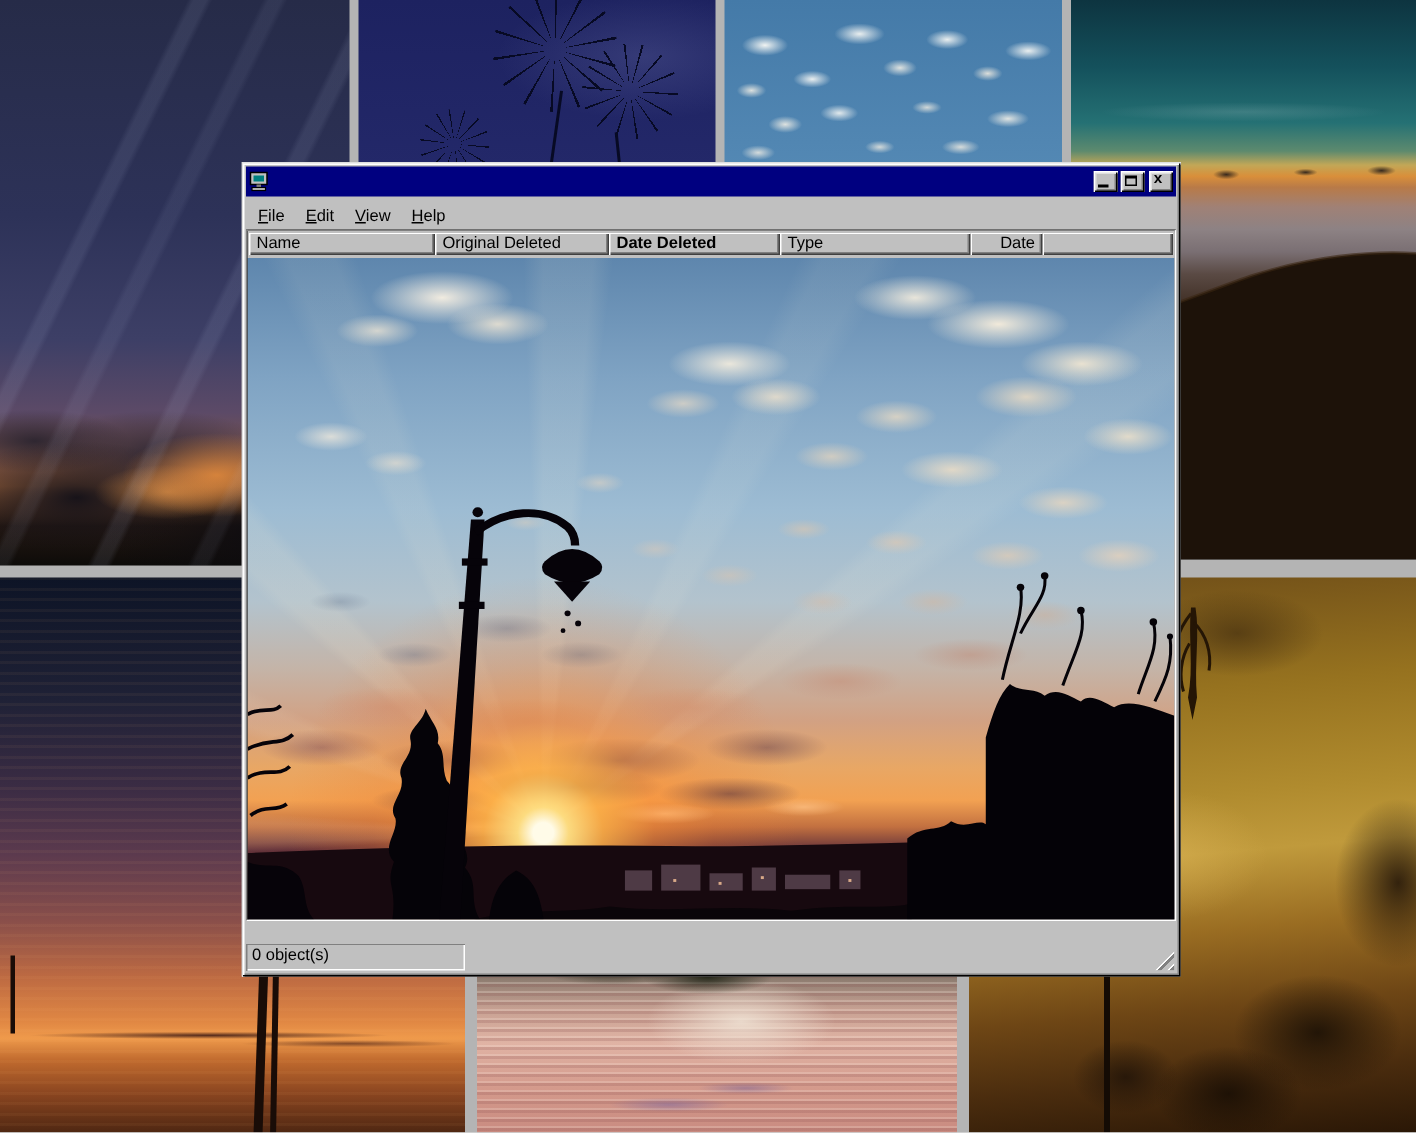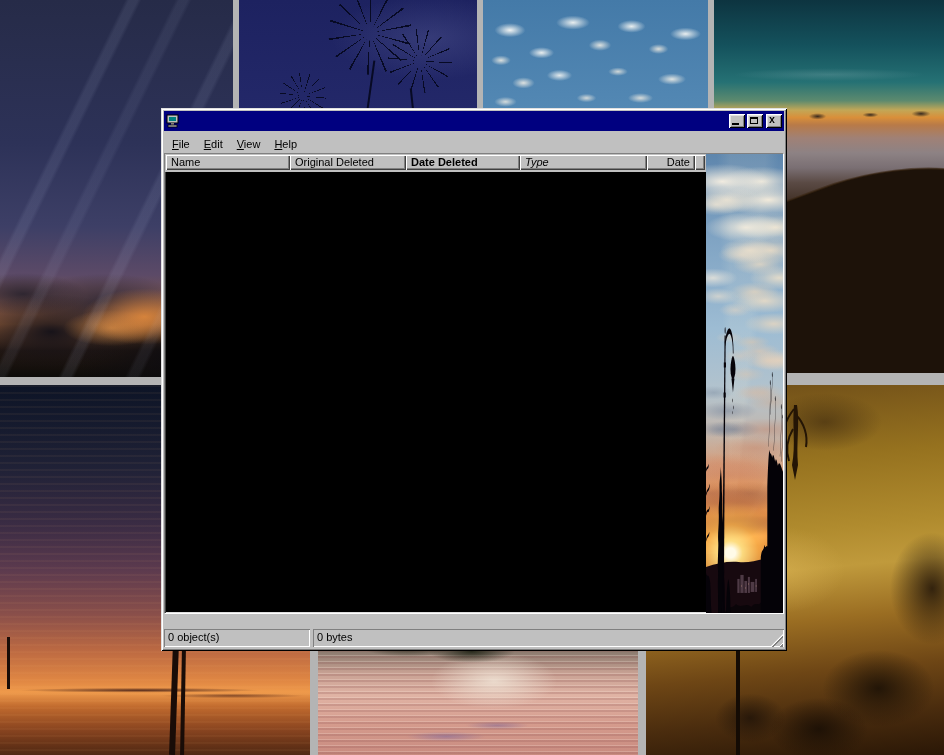--- a/index.html
+++ b/index.html
@@ -92,21 +92,21 @@
   .tb-btn{width:16px;height:14px;background:#c0c0c0;margin-left:2px;position:relative;flex:0 0 auto;
     box-shadow: inset 1px 1px 0 #fff, inset -1px -1px 0 #000, inset 2px 2px 0 #dfdfdf, inset -2px -2px 0 #808080;}
   .glyph-min{position:absolute;left:3px;bottom:3px;width:7px;height:2px;background:#000;}
   .glyph-max{position:absolute;left:3px;top:3px;width:8px;height:7px;border:1px solid #000;border-top-width:2px;box-sizing:border-box;}
   .glyph-close{position:absolute;left:3px;top:2px;font-size:10px;line-height:10px;font-weight:bold;color:#000;font-family:"Liberation Mono",monospace;}
   #menubar{height:20px;display:flex;align-items:flex-end;padding:1px 1px 0 1px;flex:0 0 auto;}
   .menu-item{font-size:11px;color:#000;padding:2px 7px;cursor:default;}
   .menu-item::first-letter{text-decoration:underline;}
   #client{flex:1 1 auto;border:1px solid;border-color:#808080 #fff #fff #808080;
     box-shadow: inset 1px 1px 0 #404040, inset -1px -1px 0 #dfdfdf;
-    display:flex;flex-direction:row;overflow:hidden;background:#000;margin-top:1px;}
+    display:flex;flex-direction:column;overflow:hidden;background:#000;margin-top:1px;}
   #header-row{display:flex;height:17px;flex:0 0 auto;background:#c0c0c0;padding:1px 1px 0 1px;}
   .hcell{box-sizing:border-box;height:15px;background:#c0c0c0;font-size:11px;color:#000;
     padding:1px 5px 0 5px;white-space:nowrap;overflow:hidden;
     box-shadow: inset 1px 1px 0 #fff, inset -1px -1px 0 #404040, inset -2px -2px 0 #808080;}
   .hcell.right{text-align:right;}
   #photo{flex:1 1 auto;position:relative;overflow:hidden;
     background-image:linear-gradient(180deg,#5e86ad 0%,#7fa3c3 18%,#9dbcd3 38%,#b3c3cd 52%,#c4b4a8 62%,#d2a183 70%,#e8a765 77%,#f2a152 82%,#c27040 86%,#66333a 89.5%,#2a161e 93%,#120a0e 100%);}
   #photo .layer{position:absolute;inset:0;}
   #photo-rays{background:conic-gradient(from 258deg at 31.9% 86.9%,
       transparent 0 8deg, rgba(255,246,222,.10) 10deg 14deg, transparent 16deg 30deg,
@@ -244,21 +244,21 @@
       <span class="menu-item">Edit</span>
       <span class="menu-item">View</span>
       <span class="menu-item">Help</span>
     </div>
 
     <div id="client">
       <div id="header-row">
         <div class="hcell" style="width:124px;">Name</div>
         <div class="hcell" style="width:116px;">Original Deleted</div>
         <div class="hcell" style="width:114px;font-weight:bold;">Date Deleted</div>
-        <div class="hcell" style="width:127px;font-style:italic;">Type</div>
+        <div class="hcell" style="width:127px;">Type</div>
         <div class="hcell right" style="width:48px;">Date</div>
         <div class="hcell" style="flex:1 1 auto;"></div>
       </div>
 
       <div id="photo">
         <div class="layer" id="photo-rays"></div>
         <div class="layer" id="photo-clouds"></div>
         <div class="layer" id="photo-sun"></div>
         <svg viewBox="0 0 614 458" preserveAspectRatio="none">
 
@@ -316,18 +316,17 @@
             <circle cx="552" cy="244" r="2.5"></circle>
               <circle cx="600" cy="252" r="2.5"></circle>
               <circle cx="611" cy="262" r="2"></circle>
           </g>
         </svg>
       </div>
     </div>
 
     <div id="statusbar">
       <div class="status-panel" id="status-objects">0 object(s)</div>
-      <div class="status-panel" id="status-bytes">0 bytes</div>
       <div id="grip"></div>
     </div>
 
   </div>
 </div>
 
 </body></html>

